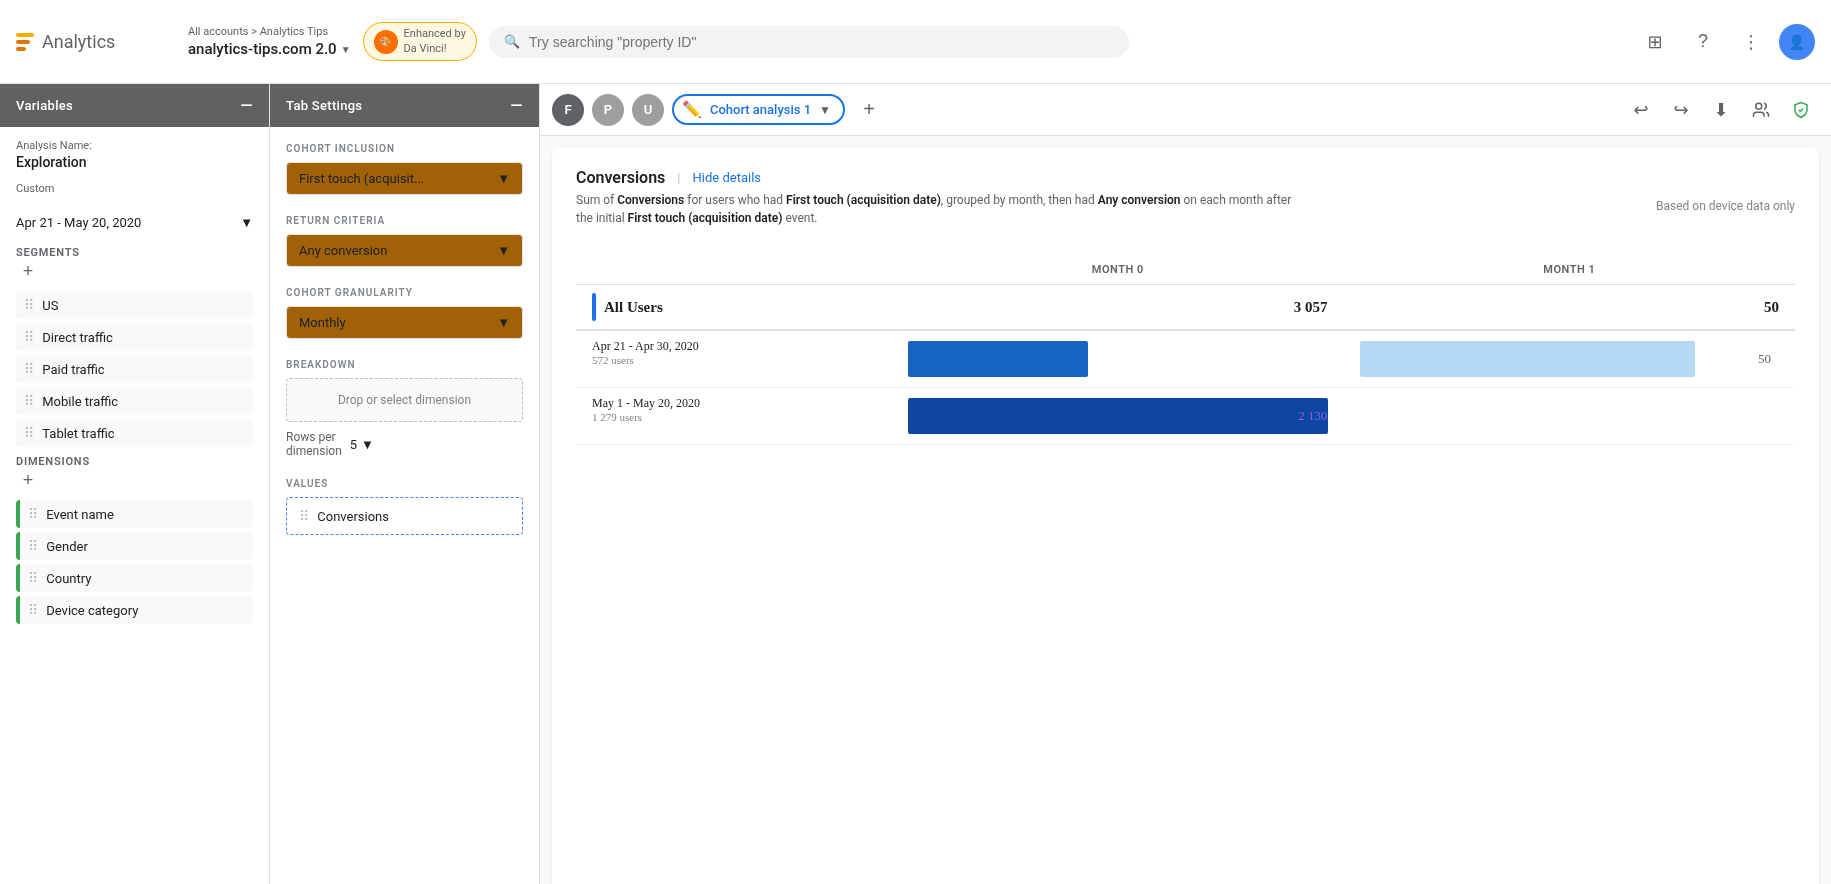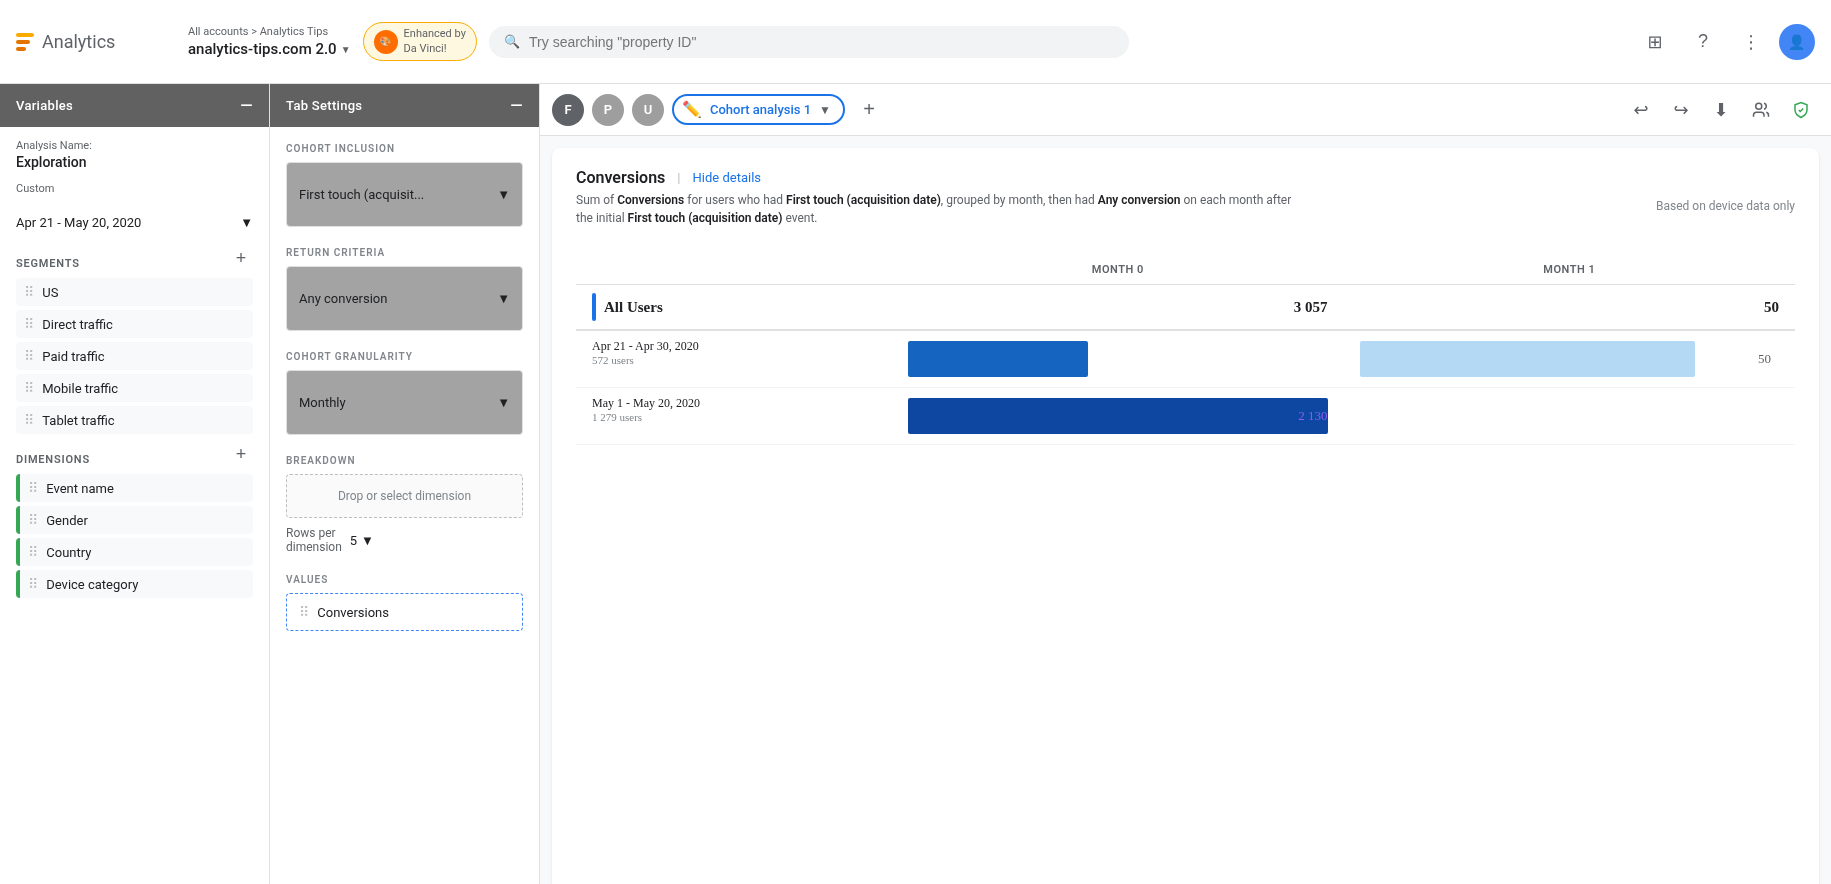--- a/index.html
+++ b/index.html
@@ -43,21 +43,21 @@
       display: flex; align-items: center; justify-content: space-between;
       font-size: 13px; font-weight: 500; letter-spacing: 0.3px;
     }
     .panel-header-minimize { color: #fff; font-size: 16px; cursor: pointer; }
     .panel-content { padding: 12px 16px; overflow-y: auto; flex: 1; }
     .analysis-name-label { font-size: 11px; color: #5f6368; margin-bottom: 2px; }
     .analysis-name-value { font-size: 14px; font-weight: 500; color: #202124; margin-bottom: 12px; }
     .date-range-section { margin-bottom: 16px; }
     .date-label { font-size: 11px; color: #5f6368; margin-bottom: 20px; }
     .date-selector { display: flex; align-items: center; justify-content: space-between; font-size: 13px; color: #202124; cursor: pointer; }
-    .section-header { display: flex; align-items: flex-end; justify-content: space-between; margin-bottom: 8px; margin-top: 8px; }
+    .section-header { display: flex; align-items: flex-start; justify-content: space-between; margin-bottom: 8px; margin-top: 8px; flex-direction: column; }
     .section-title { font-size: 11px; font-weight: 600; color: #5f6368; letter-spacing: 0.8px; text-transform: uppercase; }
     .add-btn { width: 24px; height: 24px; border-radius: 50%; border: none; background: transparent; cursor: pointer; color: #5f6368; font-size: 18px; display: flex; align-items: center; justify-content: center; }
     .segment-list, .dimension-list { display: flex; flex-direction: column; gap: 4px; }
     .segment-item, .dimension-item {
       display: flex; align-items: center; gap: 8px;
       padding: 6px 8px; border-radius: 4px; background: #f8f9fa;
       font-size: 13px; color: #202124; cursor: pointer;
     }
     .dimension-item { border-left: 4px solid #34a853; }
     .drag-handle { color: #bdbdbd; font-size: 14px; }
@@ -70,22 +70,22 @@
     .settings-content { padding: 16px; overflow-y: auto; flex: 1; }
     .settings-section { margin-bottom: 20px; }
     .settings-section-title { font-size: 10px; font-weight: 600; color: #80868b; letter-spacing: 1px; text-transform: uppercase; margin-bottom: 8px; }
     .drop-zone {
       border: 1px dashed #bdbdbd; border-radius: 4px; padding: 14px 12px;
       text-align: center; color: #80868b; font-size: 12px; background: #fafafa;
       cursor: pointer;
     }
     .select-dropdown {
       display: flex; align-items: center; justify-content: space-between;
-      border: 1px solid #e0e0e0; border-radius: 4px; padding: 24px 12px;
-      font-size: 13px; color: #202124; cursor: pointer; background: #a3a3a3;
+      border: 1px solid #e0e0e0; border-radius: 4px; padding: 8px 12px;
+      font-size: 13px; color: #202124; cursor: pointer; background: #a16207;
     }
     .rows-per-dim { display: flex; align-items: center; gap: 8px; margin-top: 8px; }
     .rows-label { font-size: 12px; color: #5f6368; }
     .rows-value-dropdown { display: flex; align-items: center; gap: 4px; font-size: 13px; color: #202124; cursor: pointer; }
     .value-item {
       display: flex; align-items: center; gap: 8px;
       border: 1px dashed #4285f4; border-radius: 4px; padding: 10px 12px;
       font-size: 13px; color: #202124;
     }
 

